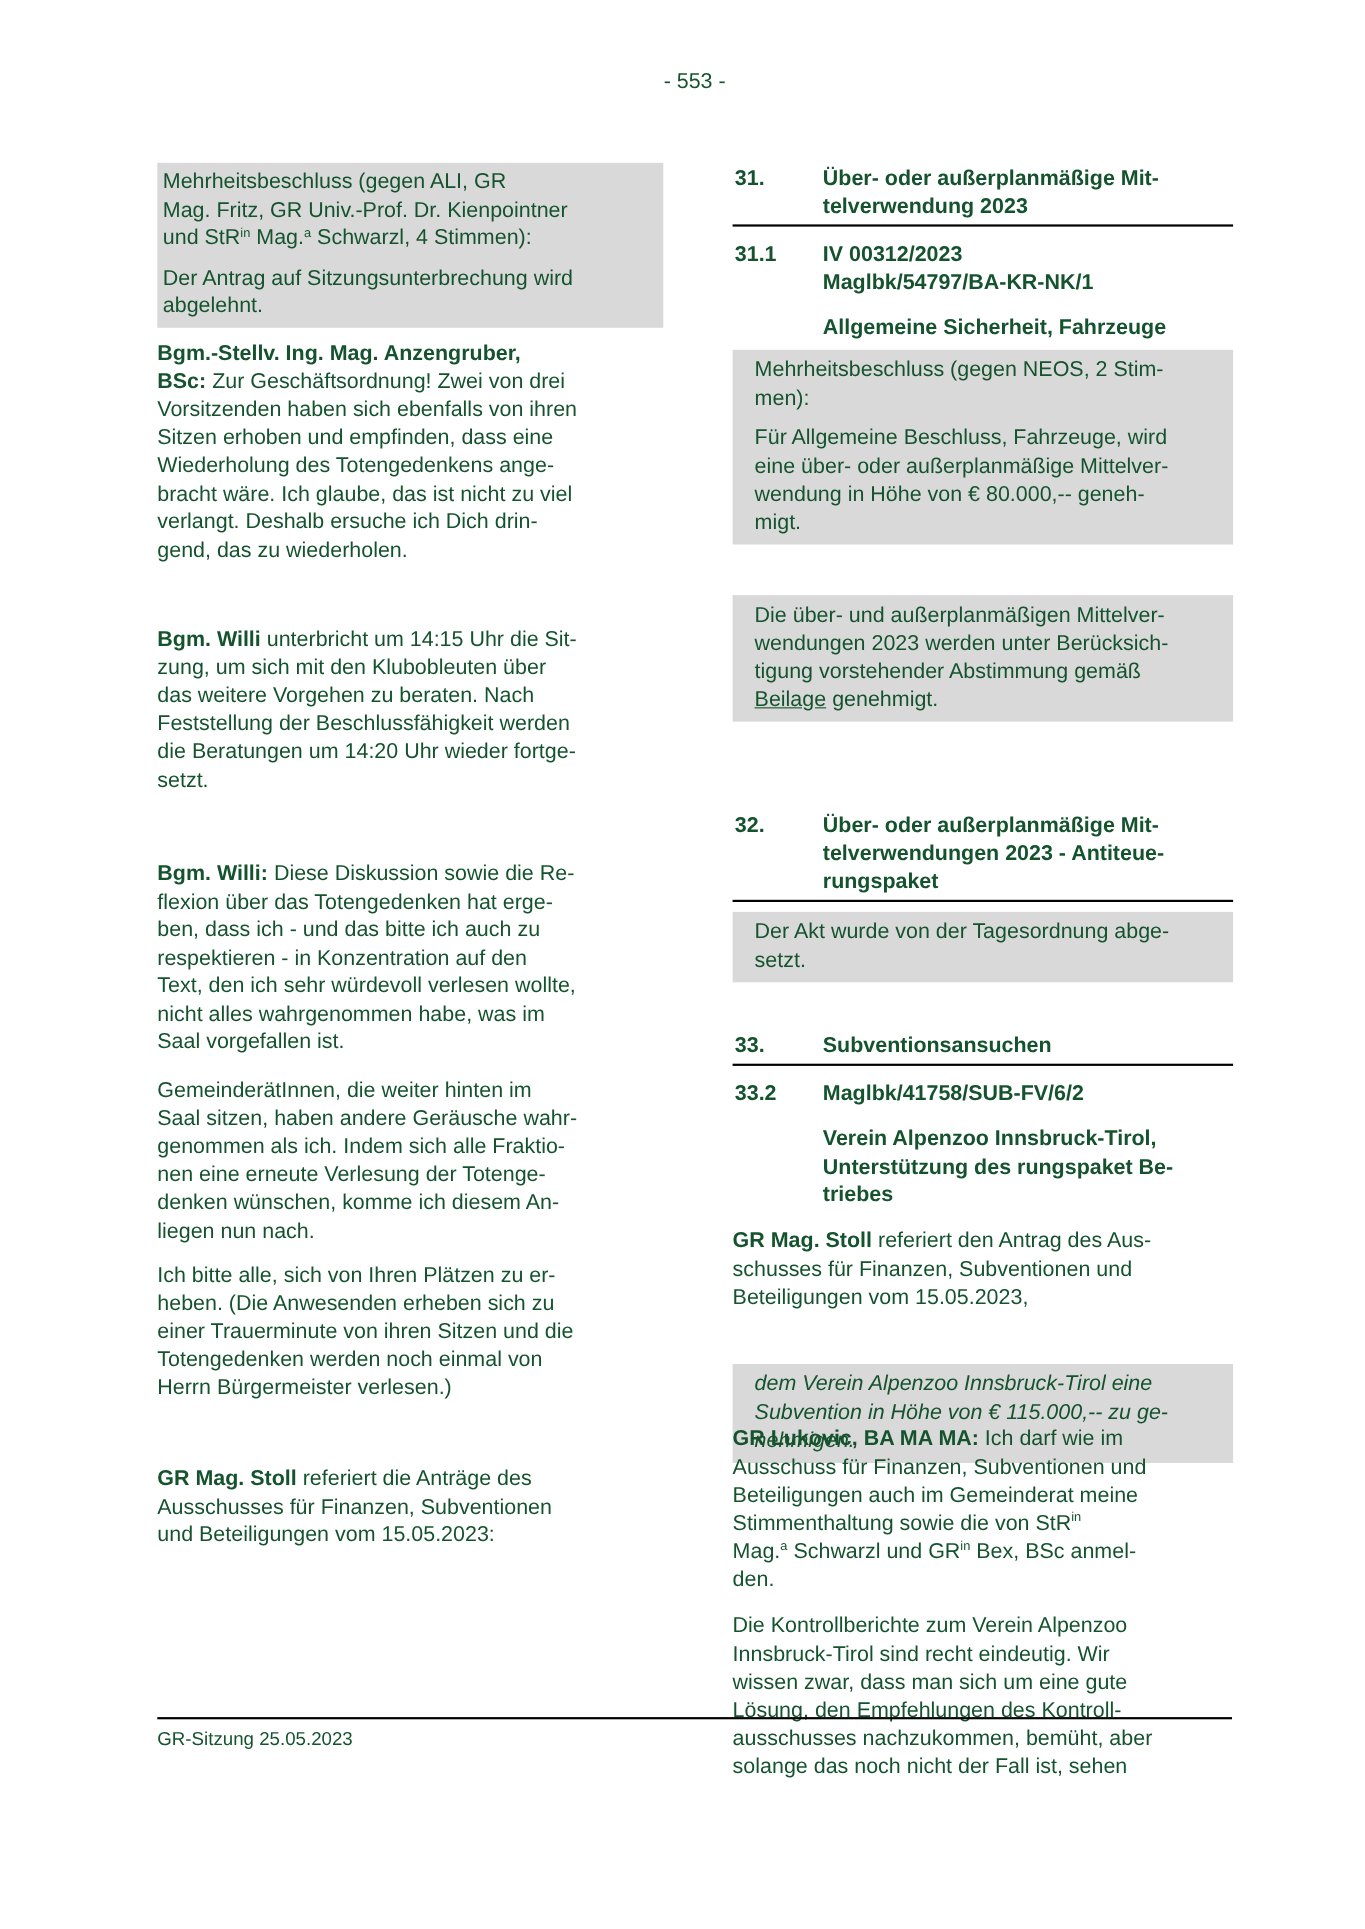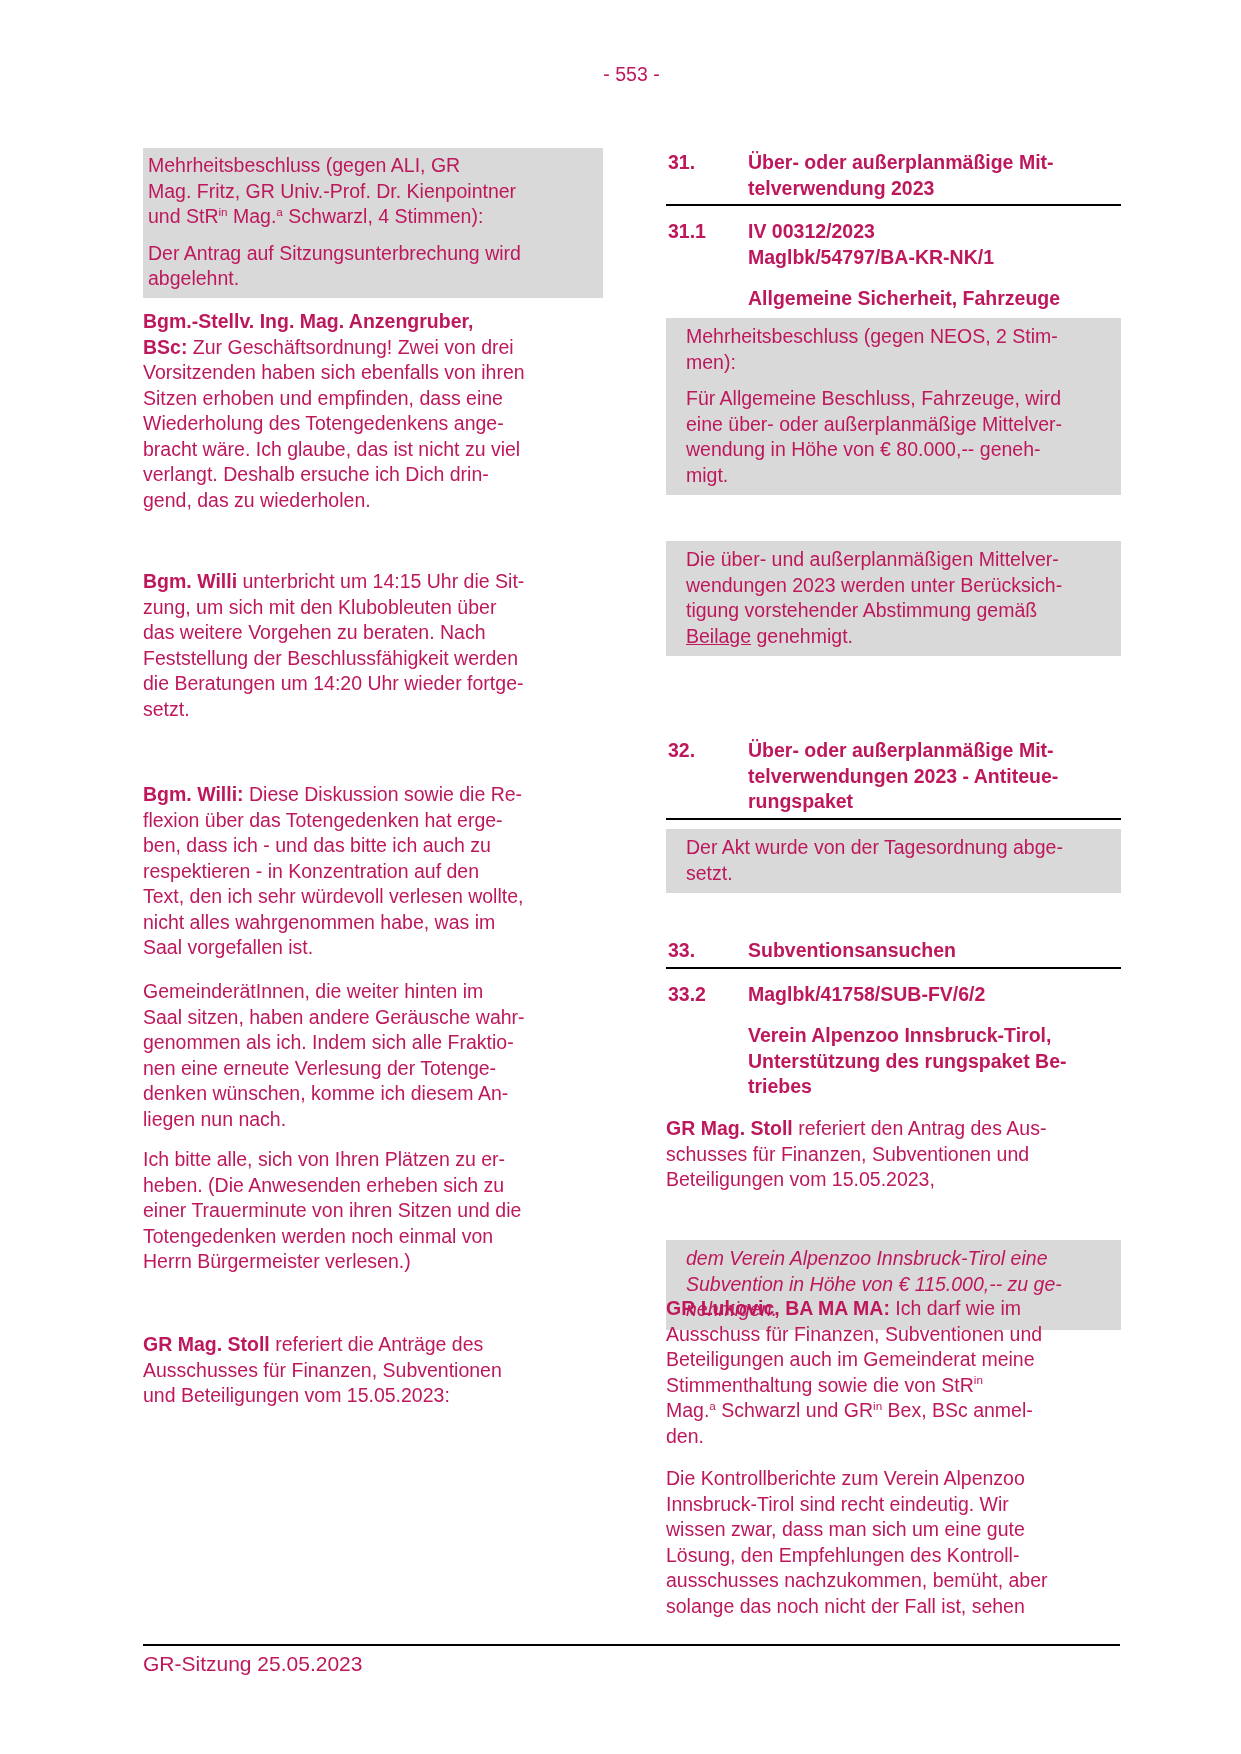--- a/index.html
+++ b/index.html
@@ -1,39 +1,39 @@
 <!DOCTYPE html>
 <html><head>
 <meta charset="utf-8">
 <style>
   html,body{margin:0;padding:0;background:#fff;}
   .page{
     position:relative;width:1241px;height:1754px;background:#ffffff;
-    font-family:"Liberation Sans",sans-serif;font-size:19.5px;line-height:25.5px;color:#be185d;
+    font-family:"Liberation Sans",sans-serif;font-size:19.5px;line-height:25.5px;color:#14532d;
     overflow:hidden;
   }
   .pageno{position:absolute;top:62px;left:143px;width:977px;text-align:center;}
   .col{position:absolute;top:0;height:1754px;}
   .col-left{left:143px;width:460px;}
   .col-right{left:666px;width:455px;}
   .block{position:absolute;left:0;width:100%;box-sizing:border-box;}
   .box{background:var(--hl,#d9d9d9);}
   .col-left .box{padding:5px 8px 6px 5px;}
   .col-right .box{padding:6px 8px 7px 20px;}
   .box p{margin:0;}
   .box p + p{margin-top:11px;}
   .heading,.subnum,.subtitle{font-weight:bold;padding-left:82px;}
   .heading{border-bottom:2px solid #000;padding-bottom:3px;}
   .num{position:absolute;left:2px;top:0;}
   .b{font-weight:bold;}
   .u{text-decoration:underline;}
   sup{font-size:0.6em;line-height:0;vertical-align:super;margin-top:13px;}
   .footer{
-    position:absolute;left:143px;top:1644px;width:977px;
-    border-top:2px solid #000;padding-top:7px;font-size:21px;line-height:21px;
+    position:absolute;left:143px;top:1561px;width:977px;
+    border-top:2px solid #000;padding-top:7px;font-size:17px;line-height:21px;
   }
   
   [data-block="box-mehrheitsbeschluss-ali"]{top:148px;}
   [data-block="para-anzengruber"]{top:309px;}
   [data-block="para-willi-unterbrechung"]{top:569px;}
   [data-block="para-willi-diskussion"]{top:782px;}
   [data-block="para-gemeinderaete"]{top:979px;}
   [data-block="para-trauerminute"]{top:1147px;}
   [data-block="para-stoll-antraege"]{top:1332px;}
   [data-block="heading-31"]{top:150px;}

